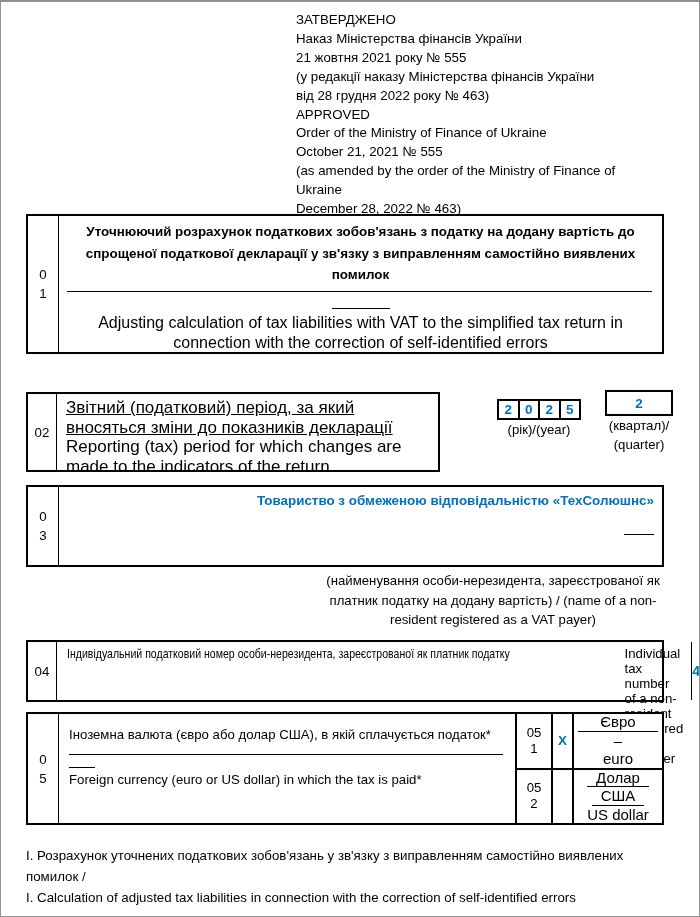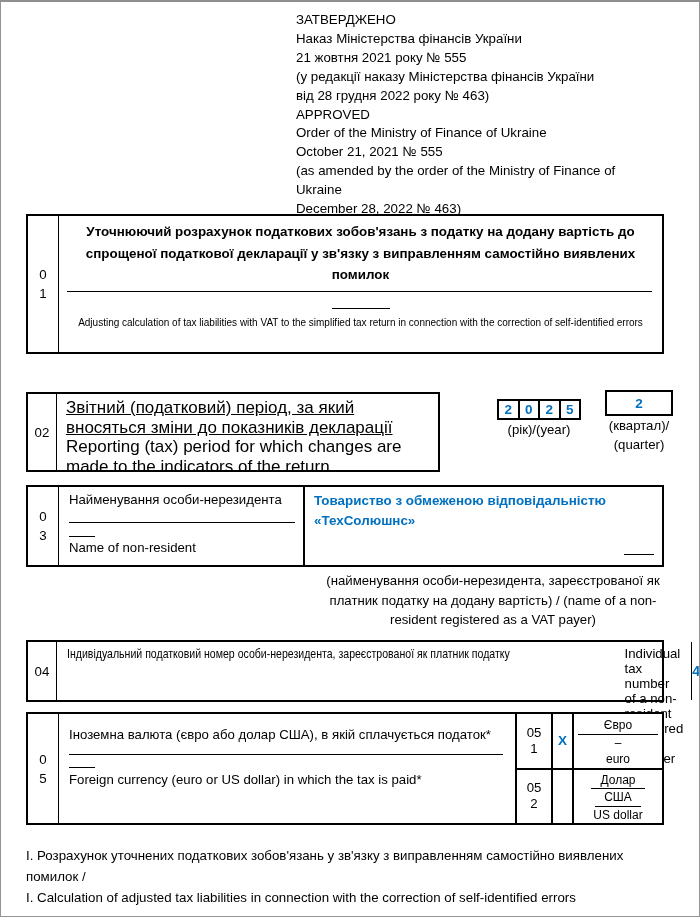--- a/index.html
+++ b/index.html
@@ -21,21 +21,21 @@
   .box05 { left: 25px; top: 710px; width: 638px; height: 113px; }
   .numcell { flex: 0 0 31px; border-right: 1px solid #000; display: flex; flex-direction: column;
              align-items: center; justify-content: center; font-size: 13.3px; line-height: 19px; }
   .numcell.single { flex: 0 0 29px; align-items: center; }
   .hrline { height: 0; border-top: 1px solid #000; }
   
   .c01 { flex: 1; text-align: center; padding: 5px 6px 0 6px; }
   .c01 .uk { font-weight: 700; font-size: 13.4px; line-height: 21.5px; padding: 0 8px; }
   .c01 .hr1 { margin: 5px 4px 0 2px; }
   .c01 .short { width: 58px; margin: 16px auto 0; border-top: 1px solid #000; }
-  .c01 .en { font-size: 10px; line-height: 20px; margin-top: 4px; padding: 0 4px; }
+  .c01 .en { font-size: 16px; line-height: 20px; margin-top: 4px; padding: 0 4px; }
   
   .c02 { flex: 1; padding: 4px 6px 0 9px; font-size: 17px; line-height: 19.5px; }
   .c02 .uk { text-decoration: underline; }
   
   .yearGroup { position: absolute; left: 496px; top: 397px; width: 84px; }
   .yearBoxes { display: flex; height: 21px; border: 2px solid #000; }
   .yearCell { flex: 1; display: flex; align-items: center; justify-content: center;
               color: var(--accent); font-weight: 700; font-size: 13.5px; }
   .yearCell + .yearCell { border-left: 2px solid #000; }
   .fieldcap { font-size: 13.2px; text-align: center; line-height: 19px; margin-top: 0; }
@@ -66,22 +66,22 @@
   .c05m .line1 { border-top: 1px solid #000; margin: 12px 2px 0 0; }
   .c05m .line2 { border-top: 1px solid #000; width: 26px; margin: 12px 0 0 0; }
   .c05m .en { margin-top: 4px; }
   .c05r { flex: 1; display: flex; flex-direction: column; }
   .optrow { flex: 1; display: flex; }
   .optrow.first { border-bottom: 2px solid #000; }
   .optcode { flex: 0 0 36px; border-right: 2px solid #000; display: flex; flex-direction: column;
              align-items: center; justify-content: center; font-size: 13.2px; line-height: 16px; }
   .optmark { flex: 0 0 21px; border-right: 2px solid #000; display: flex; align-items: center;
              justify-content: center; color: var(--accent); font-weight: 700; font-size: 13.5px; }
-  .optcur { flex: 1; display: flex; flex-direction: column; align-items: center; justify-content: flex-end;
-            font-size: 12px; line-height: 16.5px; }
+  .optcur { flex: 1; display: flex; flex-direction: column; align-items: center; justify-content: space-between;
+            font-size: 15px; line-height: 16.5px; }
   .u-full { display: block; width: 90%; text-align: center; border-bottom: 1px solid #000; }
   .u-pad { display: inline-block; padding: 0 9px; border-bottom: 1px solid #000; }
   
   .section1 { position: absolute; left: 25px; top: 843px; width: 650px; font-size: 13.3px; line-height: 21px; }
 </style>
 </head>
 <body>
 
 <div class="page">
 
@@ -136,26 +136,20 @@
     <div class="quarterBox">2</div>
     <div class="fieldcap">(квартал)/</div>
     <div class="fieldcap" style="margin-top:0">(quarter)</div>
   </div>
 
   <div class="box box03">
     <div class="numcell">
       <span>0</span>
       <span>3</span>
     </div>
-    <div class="c03l">
-      <div>Найменування особи-нерезидента</div>
-      <div class="hrline line1"></div>
-      <div class="hrline line2"></div>
-      <div class="en">Name of non-resident</div>
-    </div>
     <div class="c03r">
       <div class="val">Товариство з обмеженою відповідальністю «ТехСолюшнс»</div>
       <div class="hrline line1"></div>
       <div class="hrline line2"></div>
     </div>
   </div>
   <div class="caption03">(найменування особи-нерезидента, зареєстрованої як платник податку на додану вартість) / (name of a non-resident registered as a VAT payer)</div>
 
   <div class="box box04">
     <div class="numcell single">

